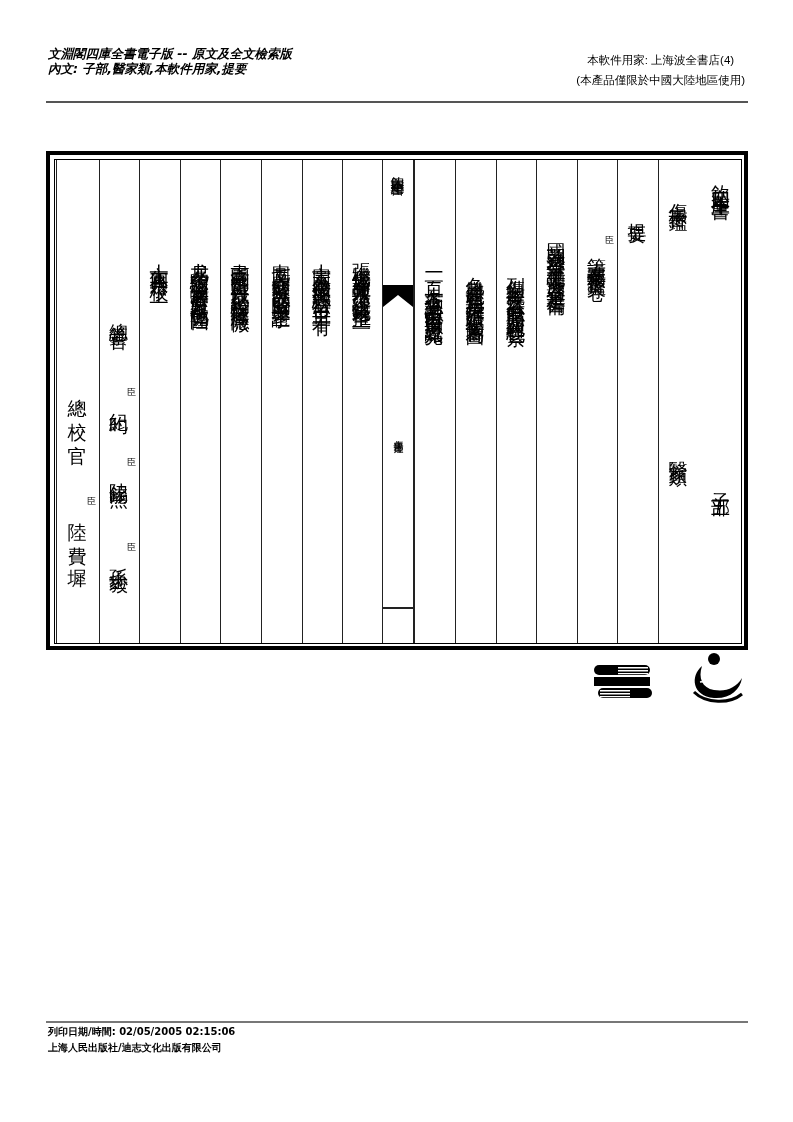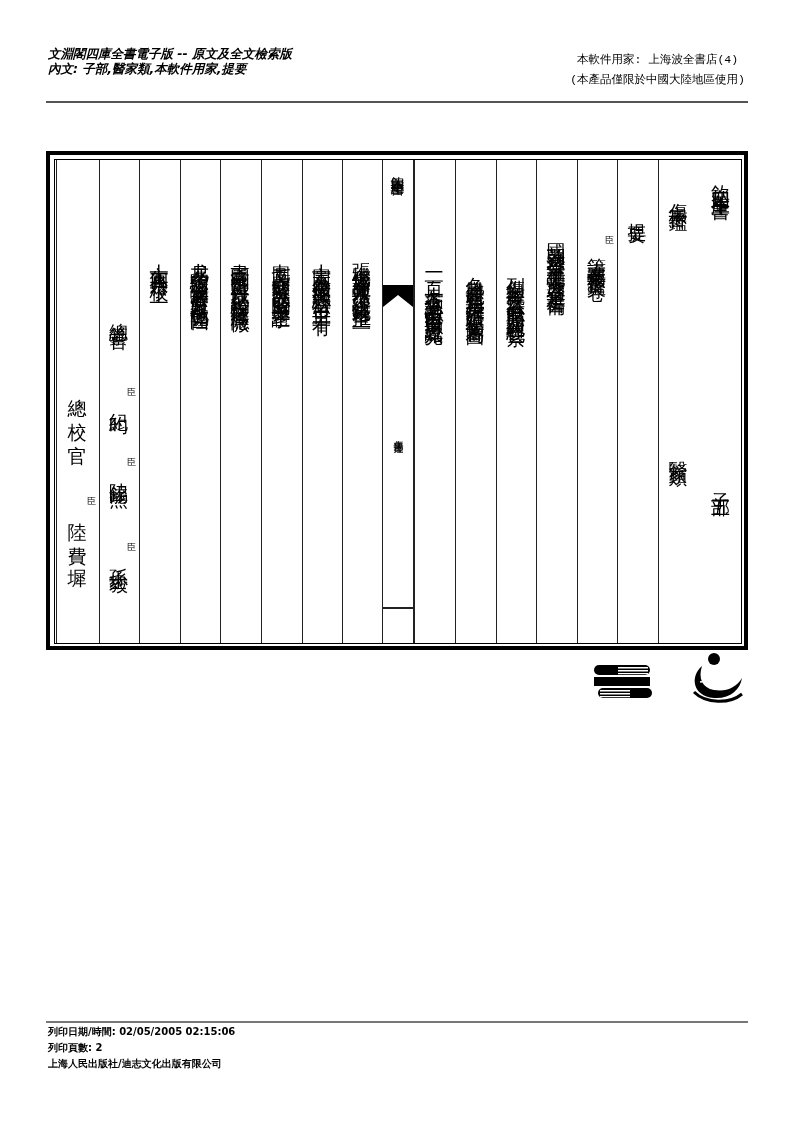--- a/index.html
+++ b/index.html
@@ -1,21 +1,21 @@
 <!DOCTYPE html>
 <html><head>
 <meta charset="utf-8">
 <style>
   html, body { margin:0; padding:0; background:#ffffff; }
   body { width:793px; height:1122px; position:relative; overflow:hidden;
          font-family:"DejaVu Serif", serif; color:#000; }
 
   .hdr-left { position:absolute; left:48px; top:46px; font-family:"DejaVu Sans", sans-serif;
               font-weight:bold; font-size:12.5px; line-height:15px;font-style:italic; }
-  .hdr-right { position:absolute; right:48px; top:50px; font-family:Liberation Mono, monospace;
+  .hdr-right { position:absolute; right:48px; top:50px; font-family:Liberation Sans, sans-serif;
                font-size:11.5px; line-height:20px; text-align:center; }
   .hdr-rule { position:absolute; left:46px; top:101px; width:702px; height:2px; background:#555; }
 
   .frame { position:absolute; left:46px; top:151px; width:702px; height:499px;
            border-top:4px solid #000; border-right:4px solid #000; border-bottom:4px solid #000;
            border-left:4px solid #000; box-sizing:border-box; }
   .inner { position:absolute; left:4px; top:4px; right:2px; bottom:2px;
            border:1px solid #000; box-sizing:border-box; }
 
   .col { position:absolute; top:0; bottom:0; border-left:1.5px solid #222; box-sizing:border-box; }
@@ -140,15 +140,14 @@
     <circle cx="28" cy="7" r="6" fill="#000"></circle>
     <path d="M16 14 C4 24, 6 44, 28 46 C44 47, 54 38, 56 26 C50 36, 40 40, 28 38 C16 36, 12 26, 16 14 Z" fill="#000"></path>
     <path d="M8 40 C20 52, 44 52, 56 42" stroke="#000" stroke-width="3" fill="none"></path>
     <path d="M14 30 C24 28, 34 30, 46 26" stroke="#fff" stroke-width="1.5" fill="none"></path>
   </svg>
 </div>
 
 <div class="ftr-rule"></div>
 <div class="ftr">
   <div>列印日期/時間: 02/05/2005 02:15:06</div>
-  <div>列印頁數: 2</div>
   <div>上海人民出版社/迪志文化出版有限公司</div>
 </div>
 
 </body></html>

